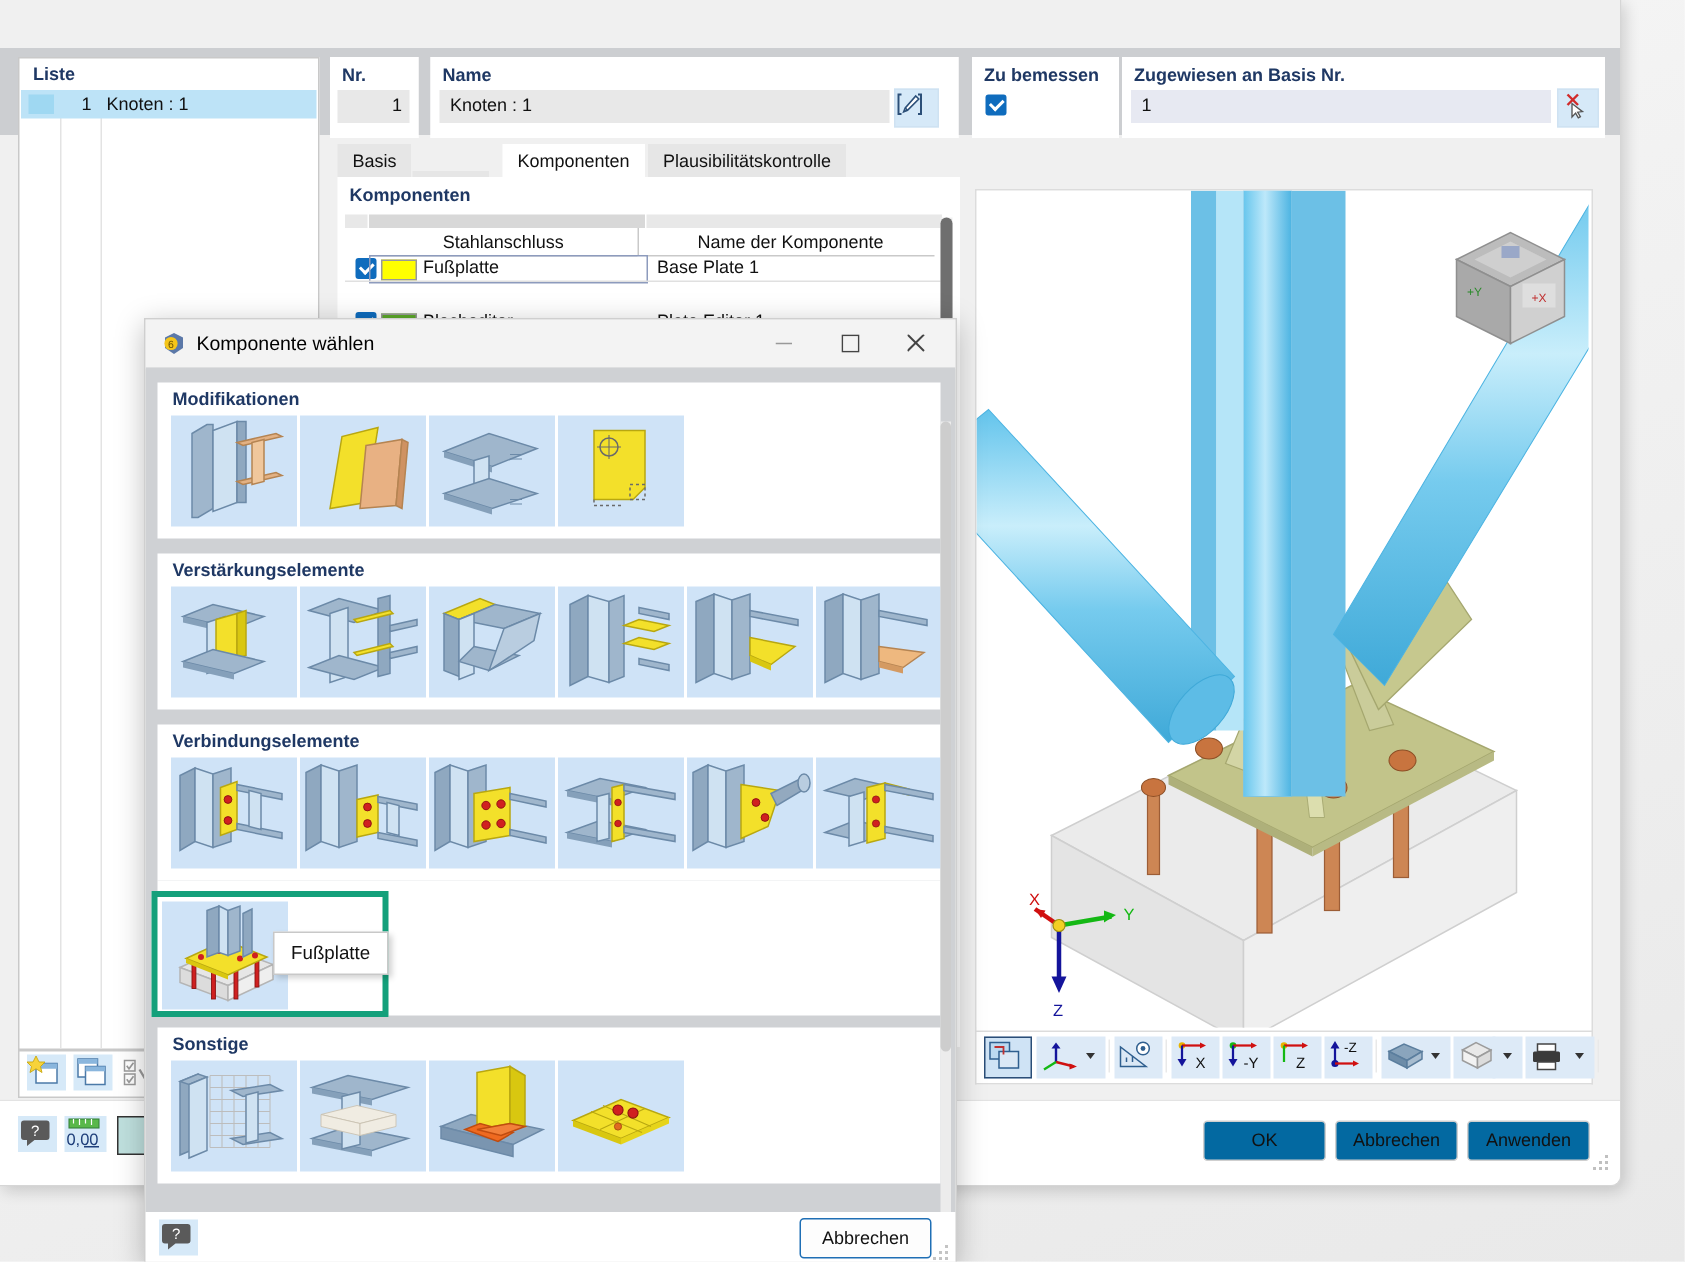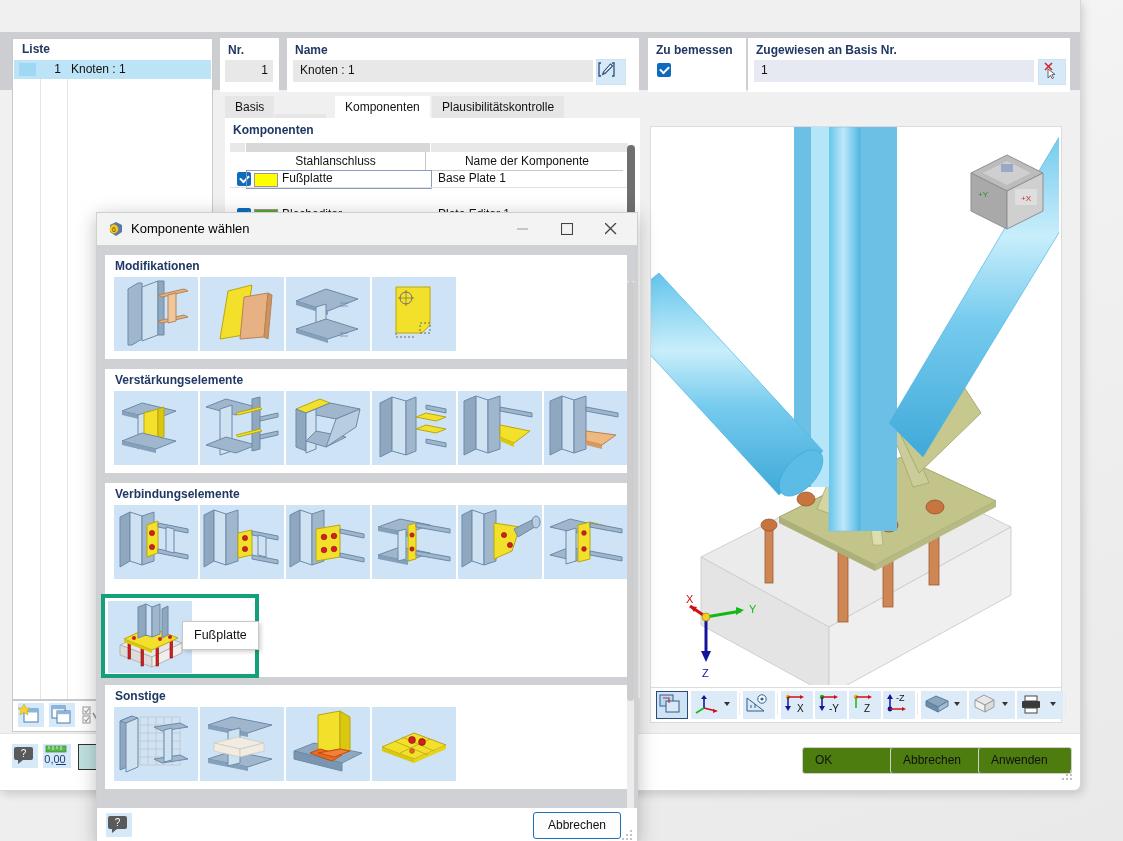--- a/index.html
+++ b/index.html
@@ -125,22 +125,22 @@
   }
   .tbtn{position:absolute;top:3px;height:26px;background:#ddeaf7;border:1px solid transparent;cursor:default;}
   .tbtn.act{border:1px solid #2a4d77;background:#cfe3f5;}
   .tsep{position:absolute;top:5px;width:1px;height:22px;background:#e9e9e9;}
 
   
   #lt-toolbar{position:absolute;left:12px;top:700px;width:199px;height:30px;background:#fff;border:1px solid #c9c9c9;}
   #bottom-bar{position:absolute;left:0;top:733px;width:1080px;height:57px;background:#fff;border-top:1px solid #e3e3e3;}
   #bl-icons{position:absolute;left:12px;top:744px;width:90px;height:26px;}
   .mbtn{
-    position:absolute;top:747px;height:25px;width:80px;line-height:25px;text-align:left;
-    background:#4d7c0f;border:1px solid #cfcfcf;border-radius:3px;color:#111;font-size:12px;cursor:default;padding-left:12px;
+    position:absolute;top:747px;height:25px;width:80px;line-height:25px;text-align:center;
+    background:#0369a1;border:1px solid #cfcfcf;border-radius:3px;color:#111;font-size:12px;cursor:default;
   }
   #btn-ok{left:802px;}
   #btn-cancel{left:890px;}
   #btn-apply{left:978px;}
   #main-grip{position:absolute;left:1062px;top:770px;}
 
   
   #dialog{
     position:absolute;left:96px;top:212px;width:540px;height:629px;
     background:#f0f0f0;border:1px solid #cfcfcf;

